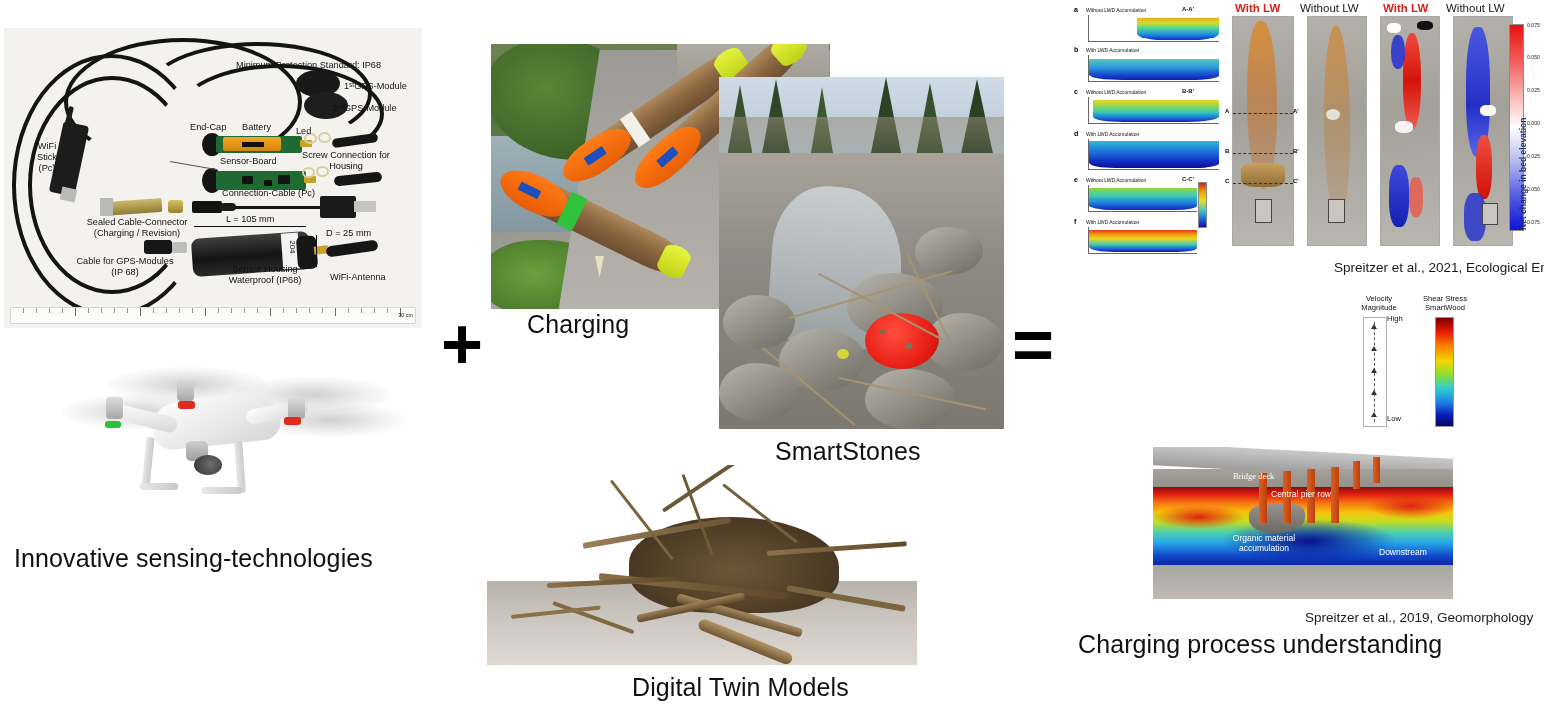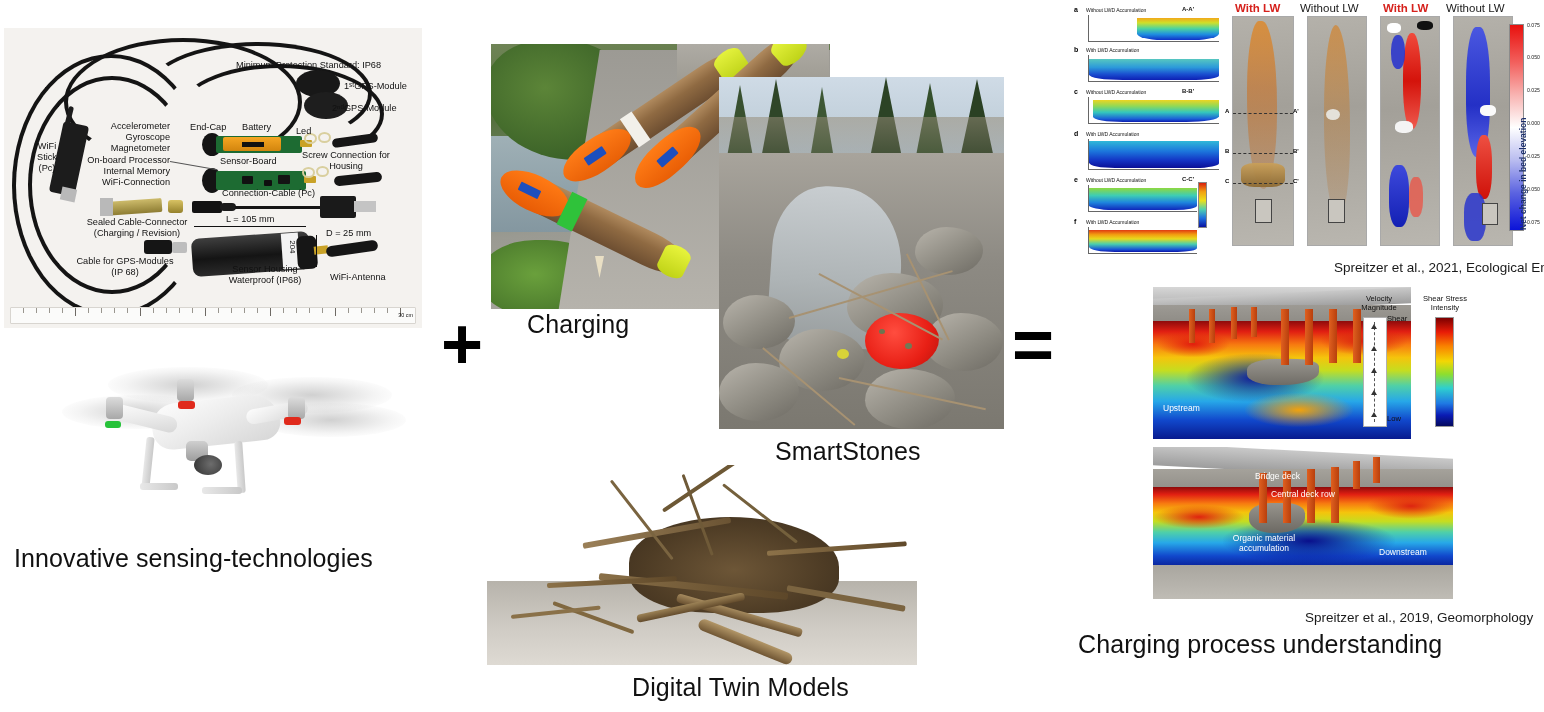--- a/index.html
+++ b/index.html
@@ -184,26 +184,20 @@
       <b style="left:389px"></b>
     <span class="lbl" style="right:2px;top:4px;font-size:5.4px;">30 cm</span>
   </div>
 
   <div class="lbl" style="left:232px;top:32px;">Minimum Protection Standard: IP68</div>
   <div class="lbl" style="left:340px;top:53px;">1ˢᵗGPS-Module</div>
   <div class="lbl" style="left:328px;top:75px;">2ⁿᵈGPS-Module</div>
   <div class="lbl lblc" style="left:22px;top:113px;width:42px;white-space:pre;">WiFi
 Stick
 (Pc)</div>
-  <div class="lbl" style="left:82px;top:93px;width:84px;white-space:pre;text-align:right;">Accelerometer
-Gyroscope
-Magnetometer
-On-board Processor
-Internal Memory
-WiFi-Connection</div>
   <div class="lbl" style="left:186px;top:94px;">End-Cap</div>
   <div class="lbl" style="left:238px;top:94px;">Battery</div>
   <div class="lbl" style="left:292px;top:98px;">Led</div>
   <div class="lbl lblc" style="left:288px;top:122px;width:108px;white-space:pre;">Screw Connection for
 Housing</div>
   <div class="lbl" style="left:216px;top:128px;">Sensor-Board</div>
   <div class="lbl" style="left:218px;top:160px;">Connection-Cable (Pc)</div>
   <div class="lbl lblc" style="left:72px;top:189px;width:122px;white-space:pre;">Sealed Cable-Connector
 (Charging / Revision)</div>
   <div class="lbl lblc" style="left:66px;top:228px;width:110px;white-space:pre;">Cable for GPS-Modules
@@ -458,76 +452,56 @@
   <div class="ctick" style="right:2px;top:118px;">0.000</div>
   <div class="ctick" style="right:2px;top:151px;">-0.025</div>
   <div class="ctick" style="right:2px;top:184px;">-0.050</div>
   <div class="ctick" style="right:2px;top:217px;">-0.075</div>
 </div>
 
 <div class="abs cite" style="left:1334px;top:260px;">Spreitzer et al., 2021, Ecological Engineering</div>
 
 <div class="abs" id="fig2019">
 
-  <div class="cfd" style="left:0;top:0;width:258px;height:152px;">
-    <div class="abs" style="left:0;top:0;right:0;height:16px;background:linear-gradient(180deg,#d6d6d6,#b8b8b8);"></div>
-    <div class="deck" style="left:0;top:6px;width:258px;height:16px;transform:skewY(-2.5deg);"></div>
-    <div class="abs" style="left:0;top:18px;right:0;height:22px;background:linear-gradient(180deg,#9d9a94,#8b8882);"></div>
-    <div class="cfd-field" style="left:0;top:34px;width:258px;height:118px;"></div>
-    <div class="abs" style="left:4px;top:44px;width:72px;height:26px;background:radial-gradient(ellipse,#e21d0e,rgba(226,29,14,0) 72%);"></div>
-    <div class="abs" style="left:168px;top:40px;width:86px;height:28px;background:radial-gradient(ellipse,#d9200f,rgba(217,32,15,0) 72%);"></div>
-    <div class="abs" style="left:32px;top:66px;width:140px;height:50px;background:radial-gradient(ellipse,#0a1a9e,rgba(10,26,158,0) 70%);"></div>
-    <div class="abs" style="left:92px;top:106px;width:108px;height:34px;background:radial-gradient(ellipse,#f2a20c,rgba(242,162,12,0) 72%);"></div>
-    <div class="abs" style="left:94px;top:72px;width:72px;height:26px;background:linear-gradient(180deg,#9a9790,#6f6c66);border-radius:40% 30% 50% 40%;"></div>
-    <div class="pier" style="left:36px;top:22px;width:6px;height:34px;"></div>
-    <div class="pier" style="left:56px;top:22px;width:6px;height:34px;"></div>
-    <div class="pier" style="left:78px;top:20px;width:6px;height:32px;"></div>
-    <div class="pier" style="left:98px;top:20px;width:6px;height:30px;"></div>
-    <div class="pier" style="left:128px;top:22px;width:8px;height:56px;"></div>
-    <div class="pier" style="left:152px;top:22px;width:8px;height:56px;"></div>
-    <div class="pier" style="left:176px;top:22px;width:8px;height:54px;"></div>
-    <div class="pier" style="left:200px;top:22px;width:8px;height:54px;"></div>
-    <div class="cfdlab" style="left:10px;top:116px;">Upstream</div>
-  </div>
 
   <div class="legttl" style="left:196px;top:8px;width:60px;white-space:pre;">Velocity
 Magnitude</div>
   <div class="legbox" style="left:210px;top:30px;width:22px;height:108px;">
     <div style="position:absolute;left:10px;top:4px;bottom:4px;width:1px;border-left:1px dashed #555;"></div>
     <div style="position:absolute;left:7px;top:6px;width:0;height:0;border-left:3px solid transparent;border-right:3px solid transparent;border-bottom:5px solid #333;"></div>
     <div style="position:absolute;left:7px;top:28px;width:0;height:0;border-left:3px solid transparent;border-right:3px solid transparent;border-bottom:5px solid #333;"></div>
     <div style="position:absolute;left:7px;top:50px;width:0;height:0;border-left:3px solid transparent;border-right:3px solid transparent;border-bottom:5px solid #333;"></div>
     <div style="position:absolute;left:7px;top:72px;width:0;height:0;border-left:3px solid transparent;border-right:3px solid transparent;border-bottom:5px solid #333;"></div>
     <div style="position:absolute;left:7px;top:94px;width:0;height:0;border-left:3px solid transparent;border-right:3px solid transparent;border-bottom:5px solid #333;"></div>
   </div>
-  <div class="legttl" style="left:234px;top:28px;width:26px;text-align:left;">Shear</div>
+  <div class="legttl" style="left:234px;top:28px;width:26px;text-align:left;">High</div>
   <div class="legttl" style="left:234px;top:128px;width:26px;text-align:left;">Low</div>
 
   <div class="legttl" style="left:256px;top:8px;width:72px;white-space:pre;">Shear Stress
-Intensity</div>
+SmartWood</div>
   <div id="shearbar" style="left:282px;top:30px;height:108px;"></div>
 
   <div class="cfd" style="left:0;top:160px;width:300px;height:152px;">
     <div class="abs" style="left:0;top:0;right:0;height:22px;background:#fff;"></div>
     <div class="deck" style="left:0;top:4px;width:300px;height:22px;transform:skewY(3deg);"></div>
     <div class="abs" style="left:0;top:22px;right:0;height:26px;background:linear-gradient(180deg,#a5a29b,#8d8a84);"></div>
     <div class="cfd-field" style="left:0;top:40px;width:300px;height:82px;"></div>
     <div class="abs" style="left:0;top:58px;width:92px;height:24px;background:radial-gradient(ellipse,#e0230f,rgba(224,35,15,0) 70%);"></div>
     <div class="abs" style="left:214px;top:46px;width:88px;height:26px;background:radial-gradient(ellipse,#dd2410,rgba(221,36,16,0) 70%);"></div>
     <div class="abs" style="left:70px;top:72px;width:172px;height:44px;background:radial-gradient(ellipse,#090f8c,rgba(9,15,140,0) 72%);"></div>
     <div class="abs" style="left:0;top:118px;right:0;height:34px;background:linear-gradient(180deg,#a9a69f,#bfbcb5);"></div>
     <div class="abs" style="left:96px;top:56px;width:56px;height:30px;background:linear-gradient(180deg,#97948d,#6c6963);border-radius:40% 34% 50% 44%;"></div>
     <div class="pier" style="left:106px;top:26px;width:8px;height:50px;"></div>
     <div class="pier" style="left:130px;top:24px;width:8px;height:52px;"></div>
     <div class="pier" style="left:154px;top:22px;width:8px;height:54px;"></div>
     <div class="pier" style="left:178px;top:20px;width:8px;height:56px;"></div>
     <div class="pier" style="left:200px;top:14px;width:7px;height:28px;"></div>
     <div class="pier" style="left:220px;top:10px;width:7px;height:26px;"></div>
-    <div class="cfdlab" style="left:102px;top:24px;">Bridge deck</div>
-    <div class="cfdlab" style="left:118px;top:42px;">Central deck row</div>
+    <div class="cfdlab" style="left:80px;top:24px;font-family:Liberation Serif, serif;">Bridge deck</div>
+    <div class="cfdlab" style="left:118px;top:42px;">Central pier row</div>
     <div class="cfdlab" style="left:78px;top:86px;width:66px;white-space:pre;text-align:center;line-height:1.2;">Organic material
 accumulation</div>
     <div class="cfdlab" style="left:226px;top:100px;">Downstream</div>
   </div>
 </div>
 
 <div class="abs cite" style="left:1305px;top:610px;">Spreitzer et al., 2019, Geomorphology</div>
 
 <div class="abs cap" style="left:1078px;top:630px;">Charging process understanding</div>
 

